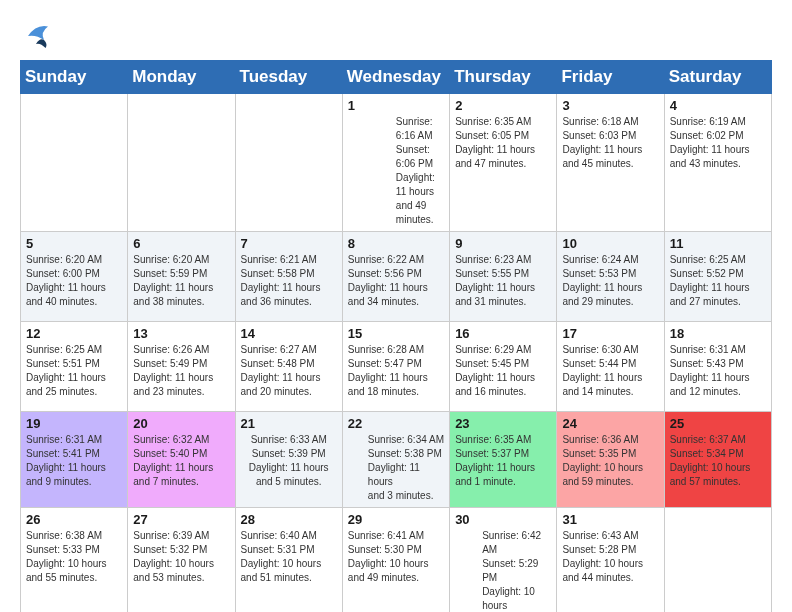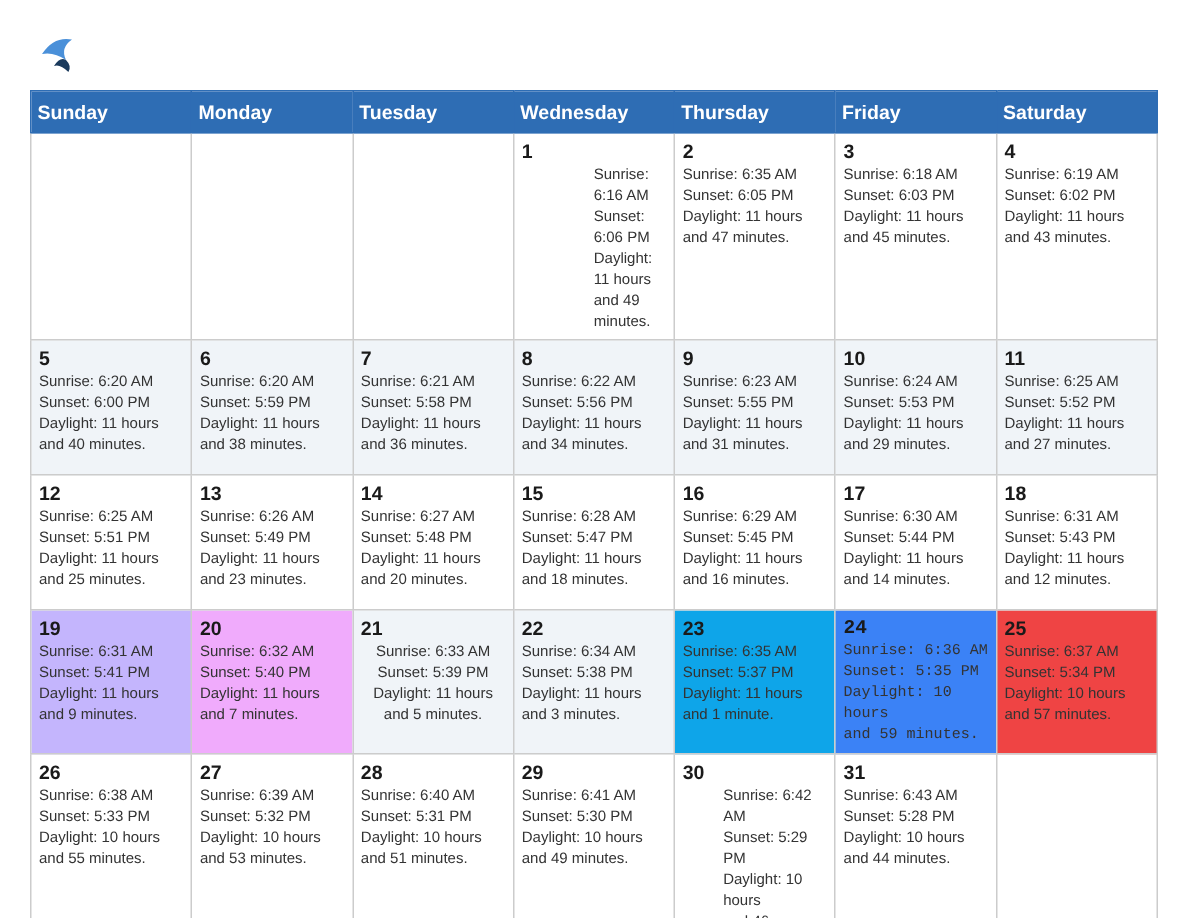--- a/index.html
+++ b/index.html
@@ -47,21 +47,21 @@
       color: #333;
     }
     .calendar {
       width: 100%;
       border-collapse: collapse;
       table-layout: fixed;
     }
     .calendar th {
       background: #2e6db4;
       color: #fff;
-      font-size: 13px;
+      font-size: 17px;
       font-weight: bold;
       padding: 6px 4px;
       text-align: left;
       border: 1px solid #2e6db4;
     }
     .calendar td {
       vertical-align: top;
       border: 1px solid #ccc;
       padding: 4px 5px;
       font-size: 10px;
@@ -273,33 +273,33 @@
         </td>
         <td style="background: rgb(240, 244, 248);">
           <span class="day-number">21</span>
           <div class="day-info" style="white-space: pre-line; text-align: center;">Sunrise: 6:33 AM
 Sunset: 5:39 PM
 Daylight: 11 hours
 and 5 minutes.</div>
         </td>
         <td style="background: rgb(240, 244, 248);">
           <span class="day-number">22</span>
-          <div class="day-info" style="white-space: pre-line;">Sunrise: 6:34 AM
+          <div class="day-info" style="white-space: pre-line; margin-left: 20px;">Sunrise: 6:34 AM
 Sunset: 5:38 PM
 Daylight: 11 hours
 and 3 minutes.</div>
         </td>
-        <td style="background: #0ea5e9;">
+        <td style="background: #86efac;">
           <span class="day-number">23</span>
           <div class="day-info" style="white-space: pre-line;">Sunrise: 6:35 AM
 Sunset: 5:37 PM
 Daylight: 11 hours
 and 1 minute.</div>
         </td>
-        <td style="background: #3b82f6; font-family: Liberation Mono, monospace;">
+        <td style="background: #fca5a5;">
           <span class="day-number">24</span>
           <div class="day-info" style="white-space: pre-line;">Sunrise: 6:36 AM
 Sunset: 5:35 PM
 Daylight: 10 hours
 and 59 minutes.</div>
         </td>
         <td style="background: #ef4444;">
           <span class="day-number">25</span>
           <div class="day-info" style="white-space: pre-line;">Sunrise: 6:37 AM
 Sunset: 5:34 PM

